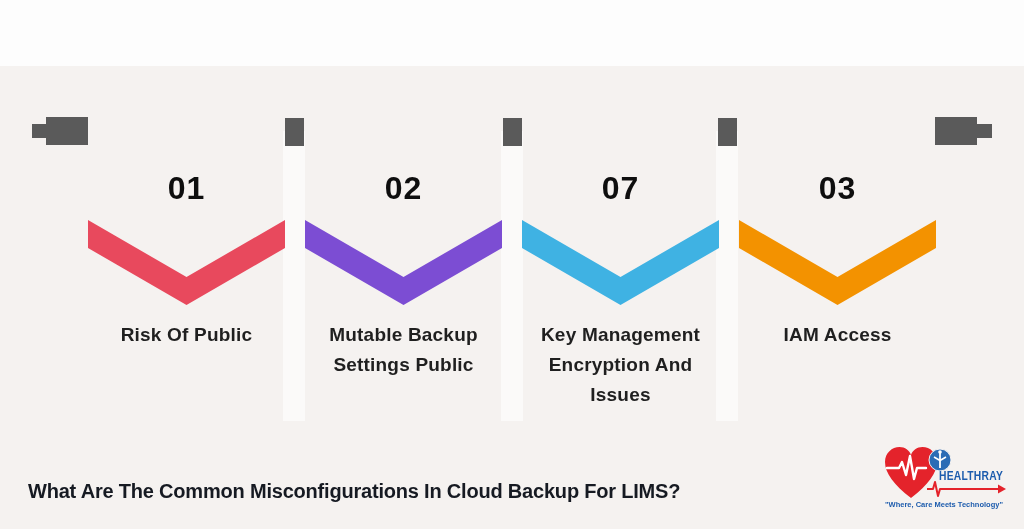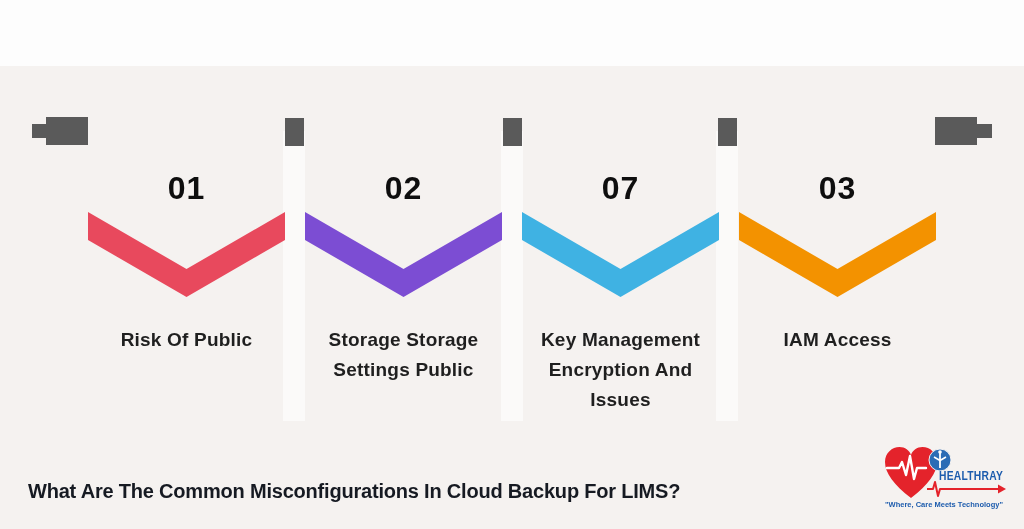--- a/index.html
+++ b/index.html
@@ -21,26 +21,26 @@
   .pin-sq{width:19px;height:28px;top:118px;}
   .plug-body{width:42px;height:28px;top:117px;}
   .plug-nub{width:15px;height:14px;top:124px;}
   .steps-row{
     position:absolute;left:88px;top:168px;width:850px;
     display:flex;gap:20px;
   }
   .step{width:197px;display:flex;flex-direction:column;align-items:center;}
   .step-number{
     font-size:32px;font-weight:bold;color:var(--number-text,#0e0e0e);
-    line-height:40px;height:40px;letter-spacing:1px;margin-bottom:4px;
+    line-height:40px;height:40px;letter-spacing:1px;margin-bottom:12px;
     text-align:center;
   }
   .step-chevron{display:block;width:197px;height:85px;}
   .step-label{
-    margin-top:28px;text-align:center;
+    margin-top:15px;text-align:center;
     font-size:19px;font-weight:bold;color:var(--label-text,#1f1f1f);
     line-height:30px;letter-spacing:0.2px;
   }
   .page-title{
     position:absolute;left:28px;top:474px;width:830px;
     font-size:20px;font-weight:bold;color:var(--title-text,#161a22);
     line-height:34px;letter-spacing:-0.2px;white-space:nowrap;
   }
   .logo{position:absolute;left:880px;top:443px;width:128px;height:70px;}
   .logo svg{display:block;}
@@ -74,21 +74,21 @@
           <div>Risk Of Public</div>
         </div>
     </div>
 
     <div class="step">
       <div class="step-number">02</div>
       <svg class="step-chevron" viewBox="0 0 197 85" xmlns="http://www.w3.org/2000/svg">
         <polygon points="0,0 98.5,57 197,0 197,28 98.5,85 0,28" fill="#7c4dd3"></polygon>
       </svg>
       <div class="step-label">
-          <div>Storage Storage</div>
+          <div>Mutable Backup</div>
           <div>Settings Public</div>
         </div>
     </div>
 
     <div class="step">
       <div class="step-number">07</div>
       <svg class="step-chevron" viewBox="0 0 197 85" xmlns="http://www.w3.org/2000/svg">
         <polygon points="0,0 98.5,57 197,0 197,28 98.5,85 0,28" fill="#3fb2e3"></polygon>
       </svg>
       <div class="step-label">

